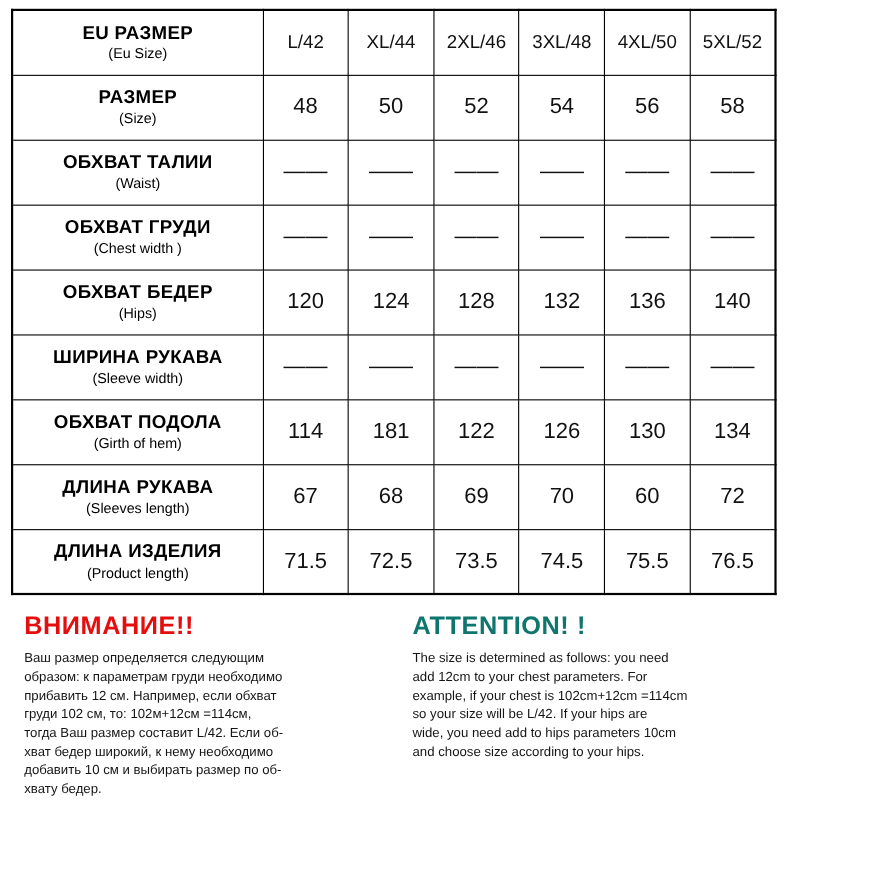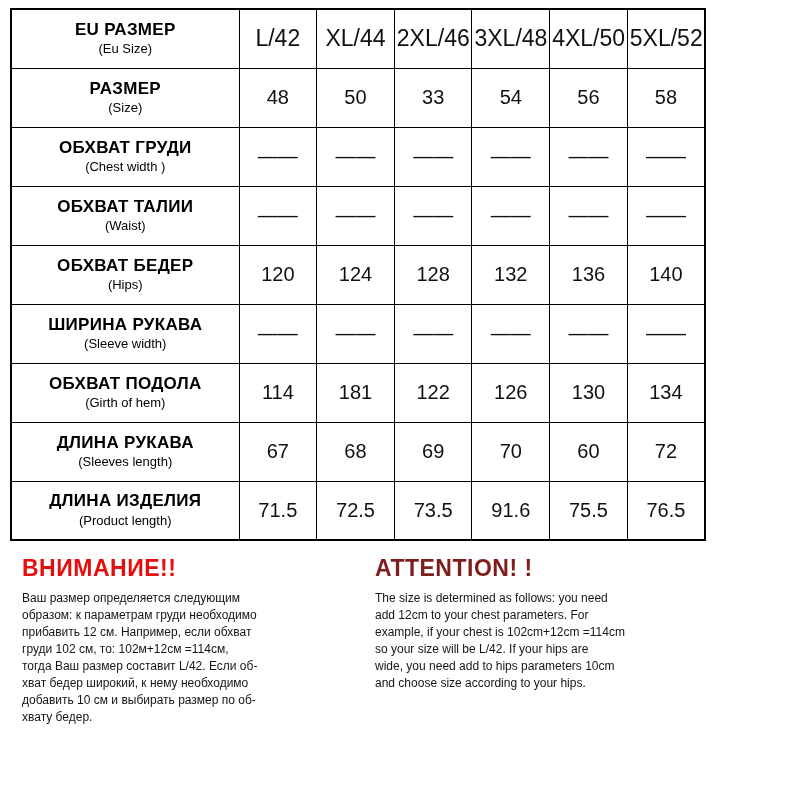--- a/index.html
+++ b/index.html
@@ -48,21 +48,21 @@
     font-size: 13px;
     line-height: 1.25;
     margin-top: 1px;
   }
   table.size-table td {
     font-size: 20px;
     font-weight: normal;
     color: #111;
   }
   table.size-table tr.first-row td {
-    font-size: 23px;
+    font-size: 17px;
   }
   .notes {
     display: flex;
     gap: 34px;
     padding: 14px 12px 0 12px;
     box-sizing: border-box;
   }
   .note-col {
     flex: 1 1 0;
     min-width: 0;
@@ -99,41 +99,41 @@
           <td>4XL/50</td>
           <td>5XL/52</td>
         </tr>
         <tr>
           <th class="row-head">
             <div class="row-label">РАЗМЕР</div>
             <div class="row-sublabel">(Size)</div>
           </th>
           <td>48</td>
           <td>50</td>
-          <td>33</td>
+          <td>52</td>
           <td>54</td>
           <td>56</td>
           <td>58</td>
         </tr>
         <tr>
           <th class="row-head">
+            <div class="row-label">ОБХВАТ ТАЛИИ</div>
+            <div class="row-sublabel">(Waist)</div>
+          </th>
+          <td>——</td>
+          <td>——</td>
+          <td>——</td>
+          <td>——</td>
+          <td>——</td>
+          <td>——</td>
+        </tr>
+        <tr>
+          <th class="row-head">
             <div class="row-label">ОБХВАТ ГРУДИ</div>
             <div class="row-sublabel">(Chest width )</div>
-          </th>
-          <td>——</td>
-          <td>——</td>
-          <td>——</td>
-          <td>——</td>
-          <td>——</td>
-          <td>——</td>
-        </tr>
-        <tr>
-          <th class="row-head">
-            <div class="row-label">ОБХВАТ ТАЛИИ</div>
-            <div class="row-sublabel">(Waist)</div>
           </th>
           <td>——</td>
           <td>——</td>
           <td>——</td>
           <td>——</td>
           <td>——</td>
           <td>——</td>
         </tr>
         <tr>
           <th class="row-head">
@@ -184,41 +184,41 @@
           <td>72</td>
         </tr>
         <tr>
           <th class="row-head">
             <div class="row-label">ДЛИНА ИЗДЕЛИЯ</div>
             <div class="row-sublabel">(Product length)</div>
           </th>
           <td>71.5</td>
           <td>72.5</td>
           <td>73.5</td>
-          <td>91.6</td>
+          <td>74.5</td>
           <td>75.5</td>
           <td>76.5</td>
         </tr>
       </tbody>
   </table>
 
   <div class="notes">
     <div class="note-col">
       <div class="note-heading" style="color: rgb(229, 14, 14);">ВНИМАНИЕ!!</div>
       <div class="note-body">Ваш размер определяется следующим
 образом: к параметрам груди необходимо
 прибавить 12 см. Например, если обхват
 груди  102 см, то: 102м+12см =114см,
 тогда Ваш размер составит L/42. Если об-
 хват бедер широкий, к нему необходимо
 добавить 10 см и выбирать размер по об-
 хвату бедер.</div>
     </div>
     <div class="note-col">
-      <div class="note-heading" style="color: #7f1d1d;">ATTENTION! !</div>
+      <div class="note-heading" style="color: #0f766e;">ATTENTION! !</div>
       <div class="note-body">The size is determined as follows: you need
 add 12cm to your chest parameters. For
 example, if your chest is 102cm+12cm =114cm
 so your size will be L/42. If your hips are
 wide, you need add to hips parameters 10cm
 and choose size according to your hips.</div>
     </div>
   </div>
 
 </div>

